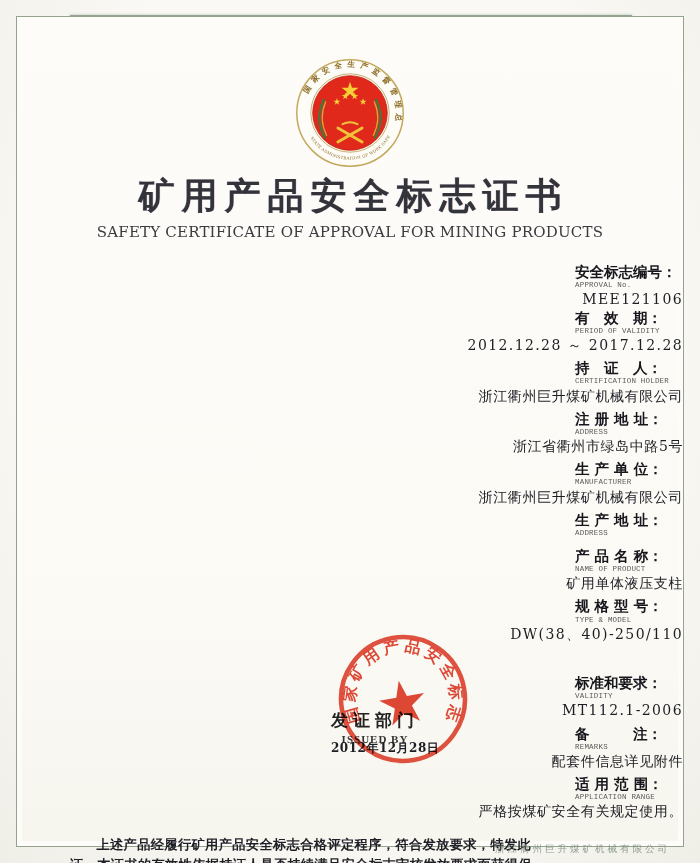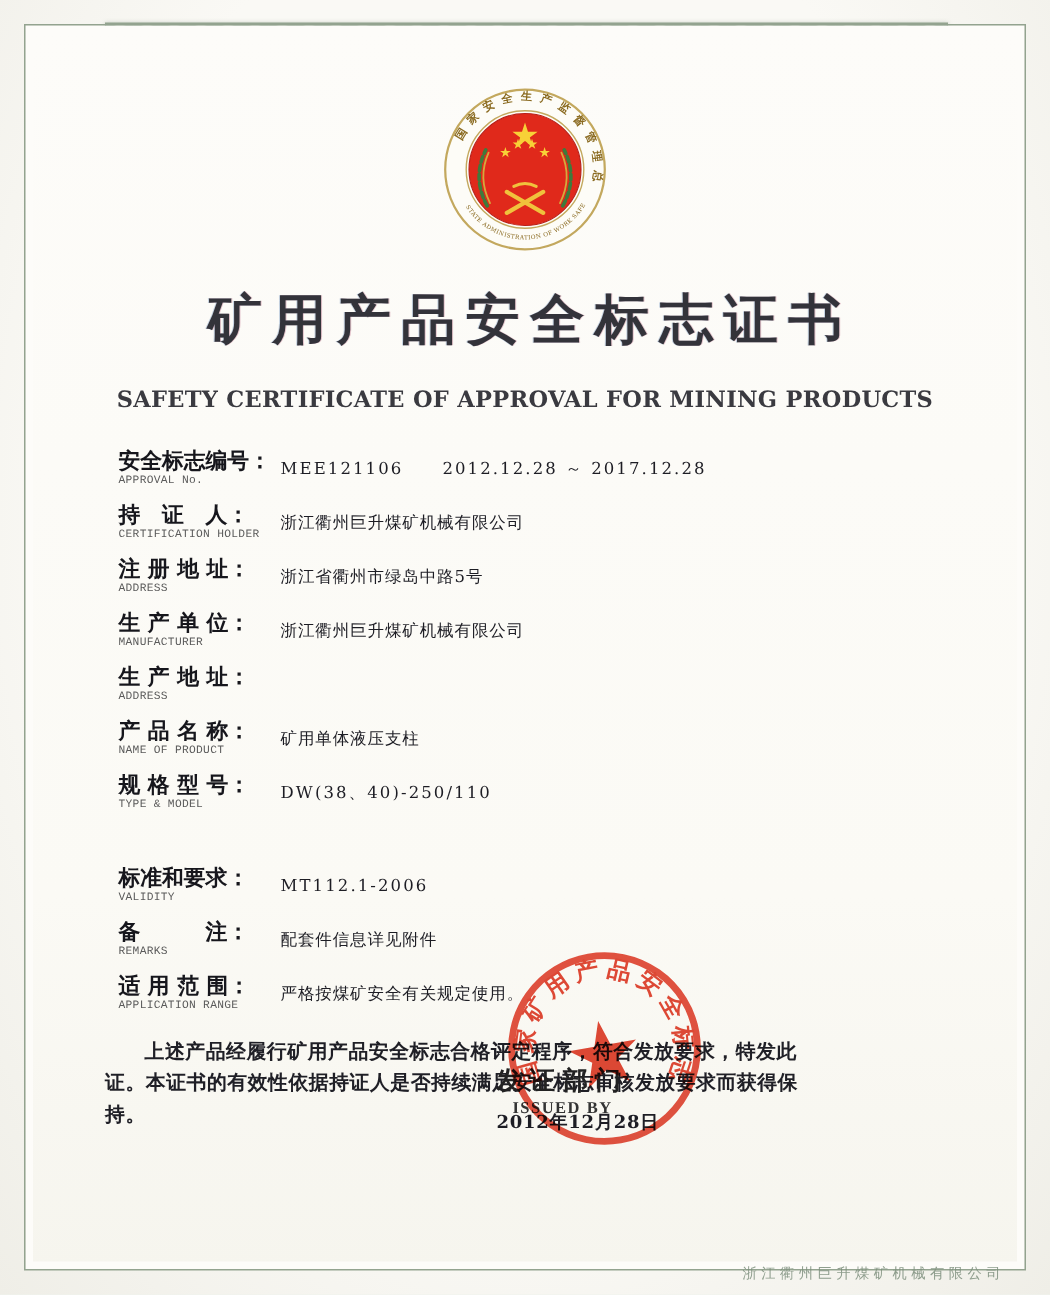--- a/index.html
+++ b/index.html
@@ -28,36 +28,36 @@
     position:absolute;inset:16px;
     border:1px solid #93a38f;
     background:linear-gradient(180deg,#fdfcf9 0%,#fbfaf5 70%,#f6f5ee 100%);
     box-shadow:inset 0 0 0 5px #fdfcf9;
   }
   .content{position:absolute;inset:0;padding:0;}
   
   .emblem{display:block;margin:40px auto 0;width:112px;height:112px;}
   
   .title{
-    margin-top:20px;text-align:center;font-size:36px;font-weight:bold;color:#33333a;
+    margin-top:3px;text-align:center;font-size:36px;font-weight:bold;color:#33333a;
     letter-spacing:7px;text-indent:7px;white-space:nowrap;
     text-shadow:0.6px 0 0 rgba(160,40,80,.25), -0.6px 0 0 rgba(40,90,160,.25);
   }
   .subtitle{
-    margin-top:19px;text-align:center;font-size:15px;font-weight:bold;color:#3a3a40;
+    margin-top:2px;text-align:center;font-size:15px;font-weight:normal;color:#3a3a40;
     letter-spacing:0.2px;white-space:nowrap;
   }
   
   .rows{padding-left:62px;margin-top:22px;}
-  .row{display:flex;align-items:center;margin-bottom:5px;min-height:31px;}
+  .row{display:flex;align-items:flex-end;margin-bottom:5px;min-height:31px;flex-direction:column;}
   .lab{flex:none;}
   .lab-w{width:108px;}
   .zh{font-size:14.5px;font-weight:bold;color:#16161c;white-space:nowrap;display:block;line-height:1.25;}
   .cap{font-size:7.5px;color:#5a5a5a;font-family:Liberation Mono, monospace;white-space:nowrap;display:block;line-height:1.1;letter-spacing:.2px;}
-  .val{font-size:11px;color:#1d1d24;padding-top:1px;letter-spacing:.6px;line-height:1.3;}
+  .val{font-size:14px;color:#1d1d24;padding-top:1px;letter-spacing:.6px;line-height:1.3;}
   .val-num{letter-spacing:1.4px;}
   .hdr-gap{width:26px;flex:none;}
   .spacer{height:26px;}
   
   .statement{
     margin:14px 0 0 -9px;width:474px;font-size:13.2px;color:#1f1f26;
     line-height:1.58;text-indent:2em;letter-spacing:.4px;font-weight:bold;
   }
   
   .issuer{position:absolute;top:692px;left:0;width:100%;text-align:center;}
@@ -124,20 +124,24 @@
 
     <div class="rows">
 
       <div class="row">
         <div class="lab lab-w">
           <span class="zh">安全标志编号：</span>
           <span class="cap">APPROVAL No.</span>
         </div>
         <div class="val val-num">MEE121106</div>
         <div class="hdr-gap"></div>
+        <div class="lab lab-w">
+          <span class="zh">有　效　期：</span>
+          <span class="cap">PERIOD OF VALIDITY</span>
+        </div>
         <div class="val val-num">2012.12.28 ～ 2017.12.28</div>
       </div>
 
       <div class="row">
         <div class="lab lab-w">
             <span class="zh">持　证　人：</span>
             <span class="cap">CERTIFICATION HOLDER</span>
           </div>
         <div class="val">浙江衢州巨升煤矿机械有限公司</div>
       </div>

